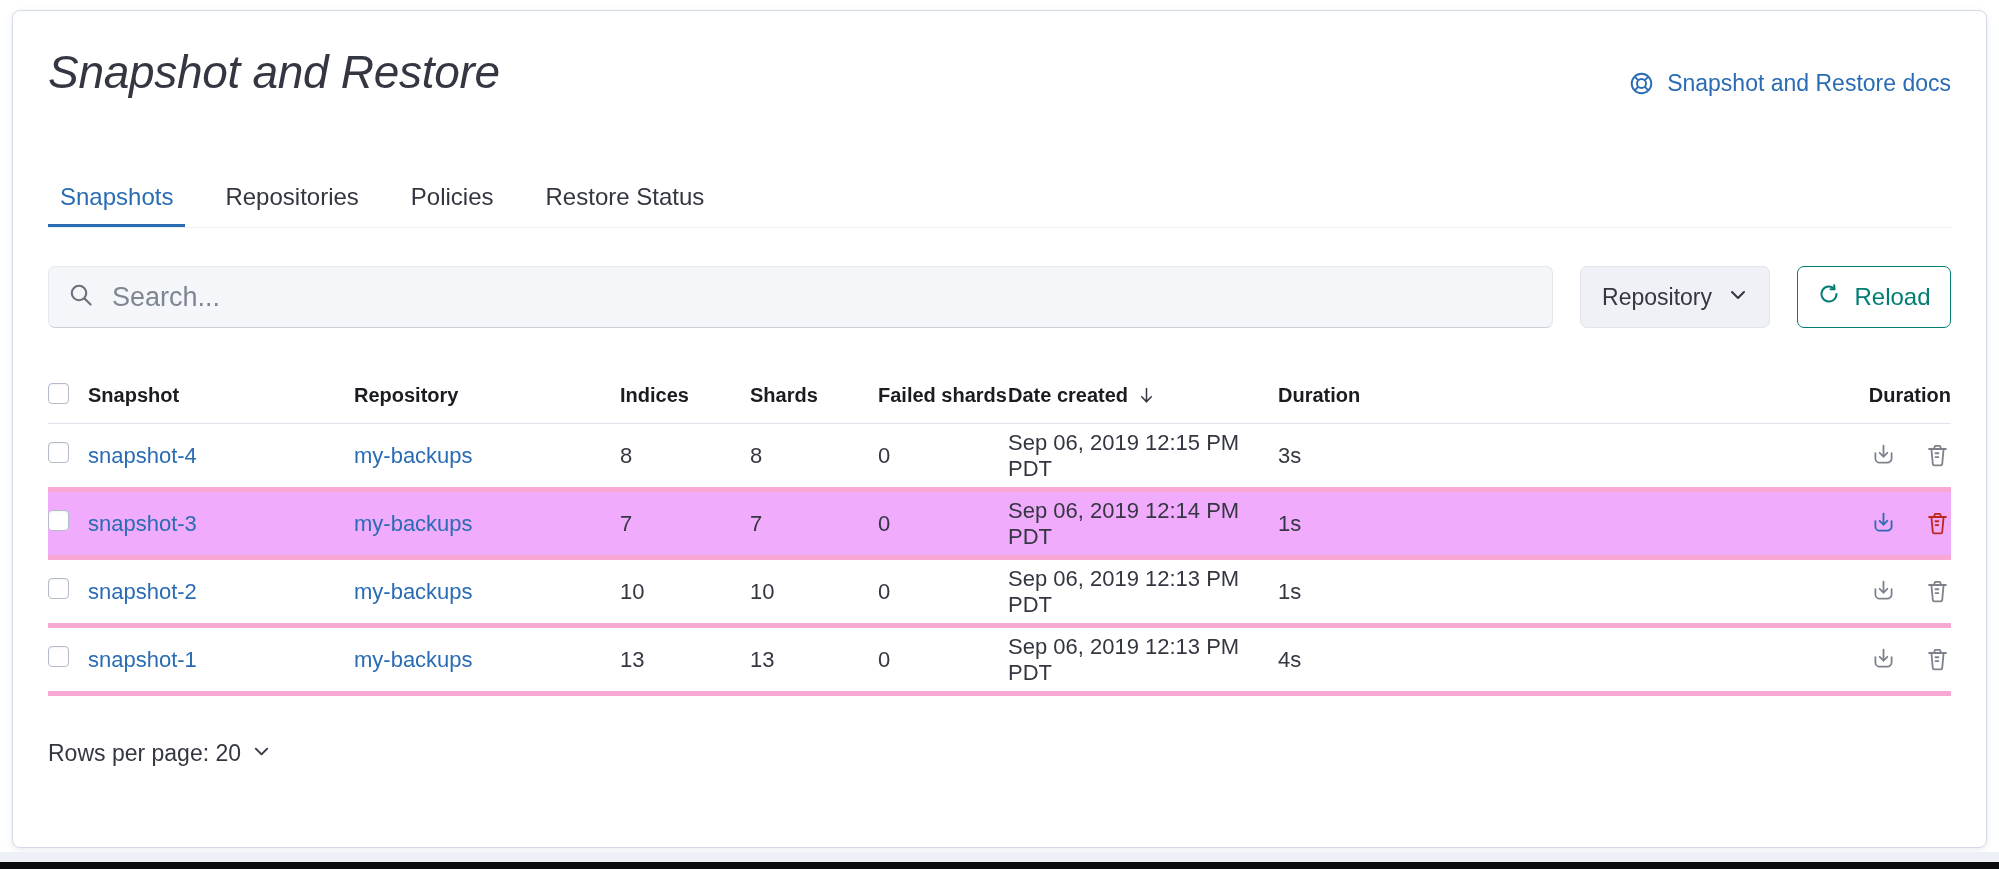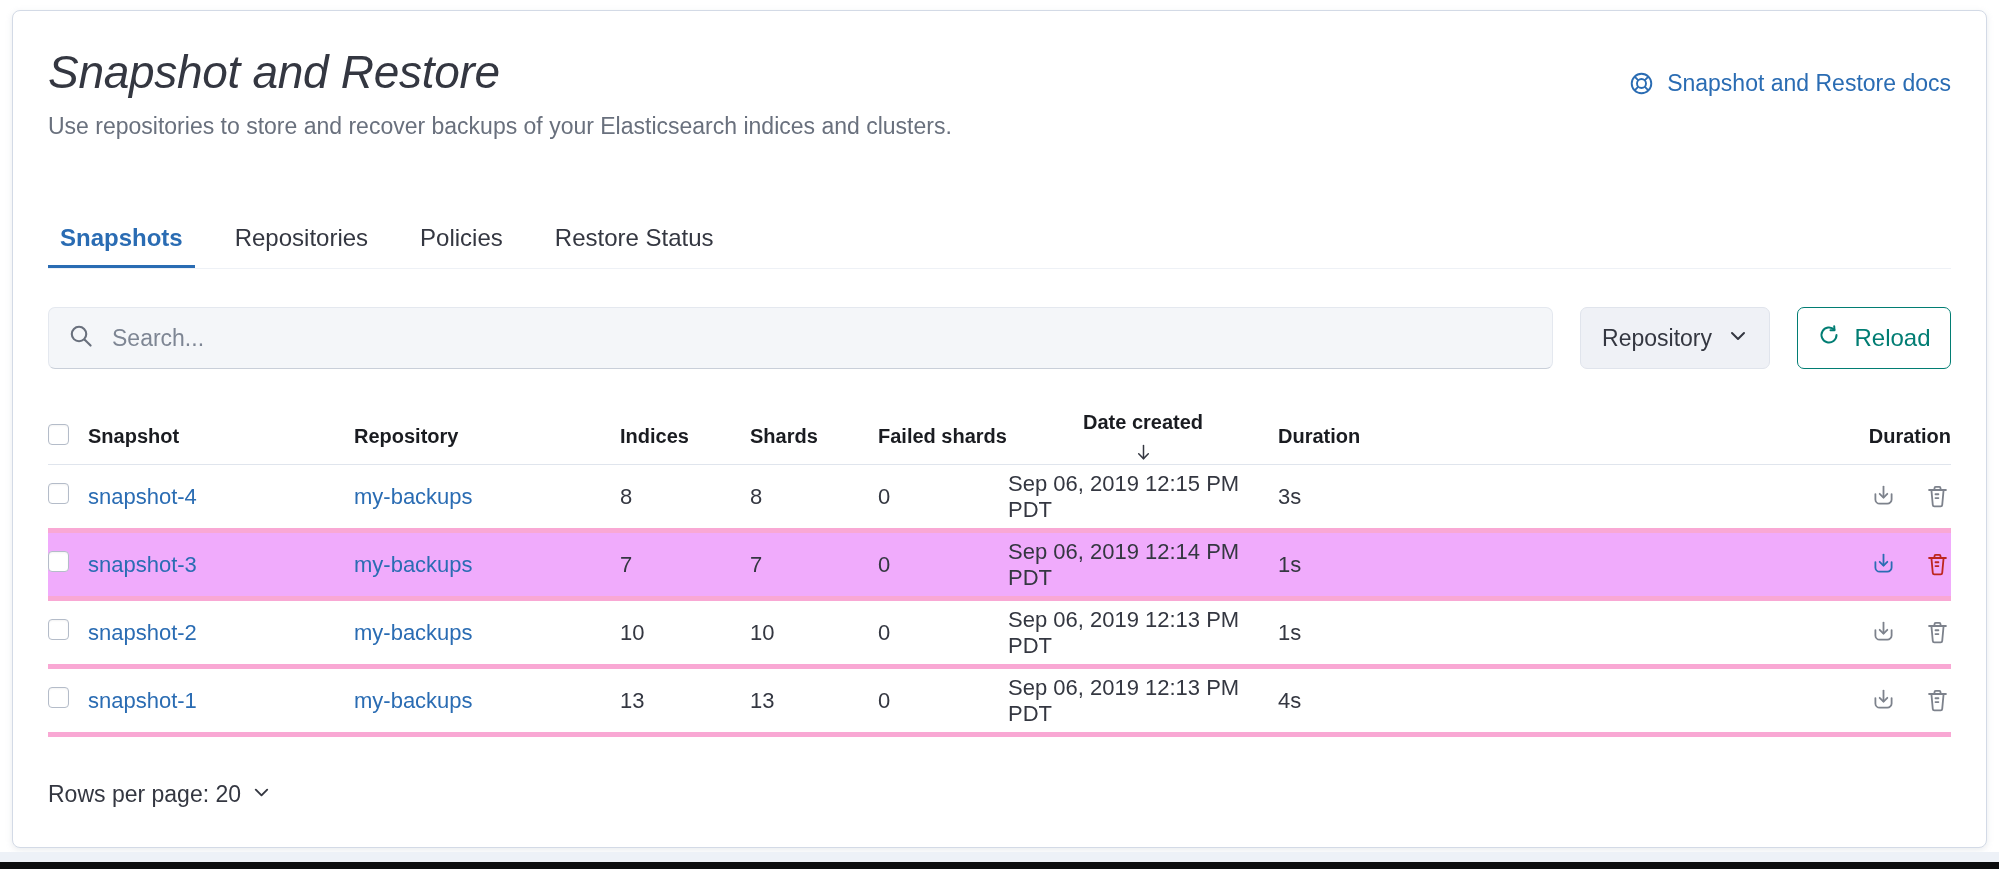--- a/index.html
+++ b/index.html
@@ -18,49 +18,49 @@
 
   .page-header{display:flex;justify-content:space-between;align-items:center;margin-top:34px;}
   h1{font-size:46px;font-weight:400;margin:0;color:var(--text);letter-spacing:-.3px;font-style:italic;}
   .docs-link{display:flex;align-items:center;gap:12px;color:var(--link);font-size:23px;
              font-weight:500;cursor:pointer;text-decoration:none;margin-top:22px;}
   .docs-link svg{width:27px;height:27px;display:block;}
   .subtitle{margin:14px 0 0;font-size:23px;color:var(--subdued);}
 
   .tabs{display:flex;gap:28px;margin-top:84px;border-bottom:1px solid #eef1f6;}
   .tab{font-size:24px;color:var(--text);padding:0 12px 16px;cursor:pointer;}
-  .tab.active{color:var(--link);font-weight:700;box-shadow:inset 0 -3px 0 var(--link);}
+  .tab.active{color:var(--link);font-weight:400;box-shadow:inset 0 -3px 0 var(--link);}
 
   .toolbar{display:flex;gap:27px;margin-top:38px;}
   .search-box{flex:1;height:62px;background:#f4f6f9;border:1px solid #e4e8ef;border-bottom-color:#c9cfd9;
               border-radius:7px;display:flex;align-items:center;padding:0 18px;gap:15px;}
   .search-box svg{width:28px;height:28px;color:#69707D;flex:none;}
   .search-box input{flex:1;border:none;background:transparent;outline:none;font-family:inherit;
-                    font-size:23px;color:var(--text);}
+                    font-size:27px;color:var(--text);}
   .search-box input::placeholder{color:#7e8694;opacity:1;}
   .filter-btn{width:190px;height:62px;background:#eff1f6;border:1px solid #e0e4ec;border-radius:7px;
               display:flex;align-items:center;justify-content:center;gap:16px;font-size:23px;
               color:var(--text);cursor:pointer;font-family:inherit;}
   .filter-btn svg{width:20px;height:20px;}
   .reload-btn{width:154px;height:62px;background:#fff;border:1px solid var(--green);border-radius:7px;
               display:flex;align-items:center;justify-content:center;gap:13px;font-size:24px;
               color:var(--green);cursor:pointer;font-family:inherit;}
   .reload-btn svg{width:24px;height:24px;}
 
   .table{margin-top:40px;}
   .tgrid{display:grid;grid-template-columns:40px 266px 266px 130px 128px 130px 270px 1fr 112px;align-items:center;}
   .thead{height:56px;border-bottom:1px solid #e0e5ed;font-size:20px;font-weight:700;color:#1a1c21;}
   .trow{height:68px;border-bottom:5px solid #f9a8d4;font-size:22px;color:var(--text);}
   .trow.hl{background:#f0abfc;}
   .cell{min-width:0;}
   .ta-right{text-align:right;}
   .cb{appearance:none;-webkit-appearance:none;width:21px;height:21px;border:1px solid #b4bcc9;
       border-radius:4px;background:#fff;cursor:pointer;margin:0;box-shadow:inset 0 1px 2px rgba(0,0,0,.05);}
   .link{color:var(--link);cursor:pointer;text-decoration:none;}
-  .sort-wrap{display:flex;align-items:center;gap:8px;flex-direction:column;}
+  .sort-wrap{display:flex;align-items:center;gap:8px;}
   .sort-icon svg{width:21px;height:21px;display:block;color:#343741;}
   .actions{display:flex;justify-content:flex-end;gap:27px;align-items:center;}
   .act{background:none;border:none;padding:0;cursor:pointer;color:#7d828c;width:27px;height:27px;}
   .act svg{width:100%;height:100%;display:block;}
   .trow.hl .restore{color:var(--link);}
   .trow.hl .delete{color:var(--danger);}
 
   .tfooter{margin-top:44px;}
   .rows-per-page{display:inline-flex;align-items:center;gap:11px;font-size:23px;color:var(--text);cursor:pointer;}
   .rows-per-page svg{width:19px;height:19px;}
@@ -78,21 +78,20 @@
           <svg viewBox="0 0 24 24" fill="none" stroke="currentColor" stroke-width="1.7">
             <circle cx="12" cy="12" r="8.7"></circle>
               <circle cx="12" cy="12" r="4"></circle>
             <path d="M14.8 9.2 L18.1 5.9 M9.2 9.2 L5.9 5.9 M14.8 14.8 L18.1 18.1 M9.2 14.8 L5.9 18.1"></path>
           </svg>
         </span>
         <span>Snapshot and Restore docs</span>
       </a>
     </div>
 
-    <p class="subtitle">Use repositories to store and recover backups of your Elasticsearch indices and clusters.</p>
 
     <div class="tabs">
       <div class="tab active">Snapshots</div>
       <div class="tab">Repositories</div>
       <div class="tab">Policies</div>
       <div class="tab">Restore Status</div>
     </div>
 
     <div class="toolbar">
       <div class="search-box">

